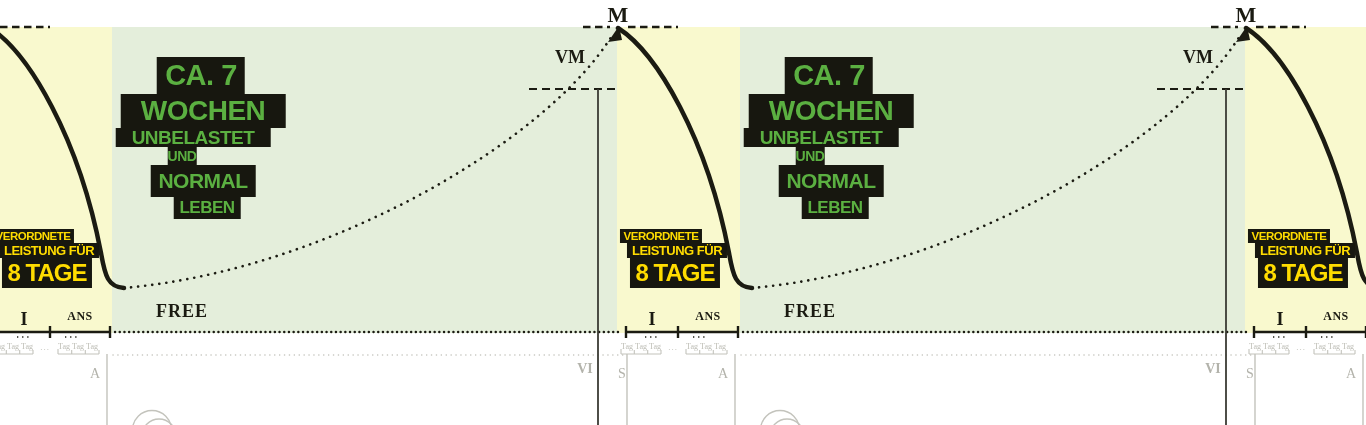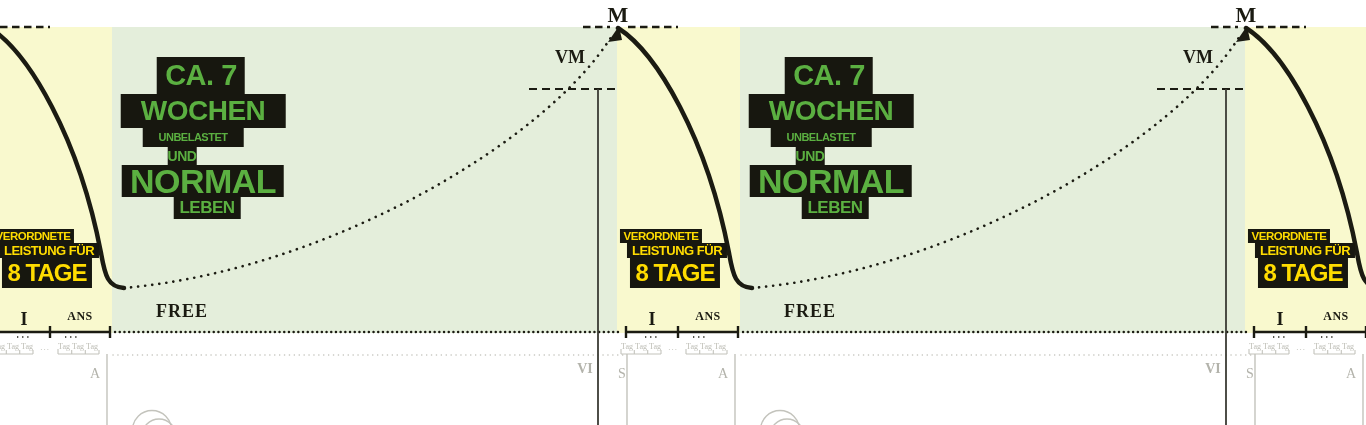--- a/index.html
+++ b/index.html
@@ -53,23 +53,23 @@
   .note{position:absolute;transform:translateX(-50%);display:flex;flex-direction:column;
         align-items:center;z-index:3;}
   .green-note{left:212px;top:37px;margin-top:20px;}
   .yellow-note{left:58px;top:229px;}
   .nline{background:var(--note_bg,#17170f);font-family:"Liberation Sans",sans-serif;font-weight:700;
          letter-spacing:-0.5px;white-space:nowrap;text-align:center;}
   .green-note .nline{color:var(--note_green_text,#5bb041);}
   .yellow-note .nline{color:var(--note_yellow_text,#ffdc00);}
   .g0{font-size:29px;line-height:31px;padding:3px 8px;transform:translateX(0);}
   .g1{font-size:28px;line-height:30px;padding:2px 20px;transform:translateX(2px);}
-  .g2{font-size:11px;line-height:15px;padding:2px 16px;transform:translateX(-8px);}
+  .g2{font-size:19px;line-height:15px;padding:2px 16px;transform:translateX(-8px);}
   .g3{font-size:14px;line-height:14px;padding:2px 0;transform:translateX(-19px);}
-  .g4{font-size:34px;line-height:28px;padding:2px 8px;transform:translateX(2px);}
+  .g4{font-size:21px;line-height:28px;padding:2px 8px;transform:translateX(2px);}
   .g5{font-size:17px;line-height:18px;padding:2px 6px;transform:translateX(6px);}
   .y0{font-size:11.5px;line-height:12px;padding:1px 4px;transform:translateX(-14px);}
   .y1{font-size:13px;line-height:13px;padding:1px 5px;transform:translateX(2px);}
   .y2{font-size:24px;line-height:26px;padding:2px 6px;letter-spacing:-1px;text-align:center;}
 </style>
 </head>
 <body>
 
 <div class="canvas" id="canvas">
     <div class="repeat" style="left: -11px;">

